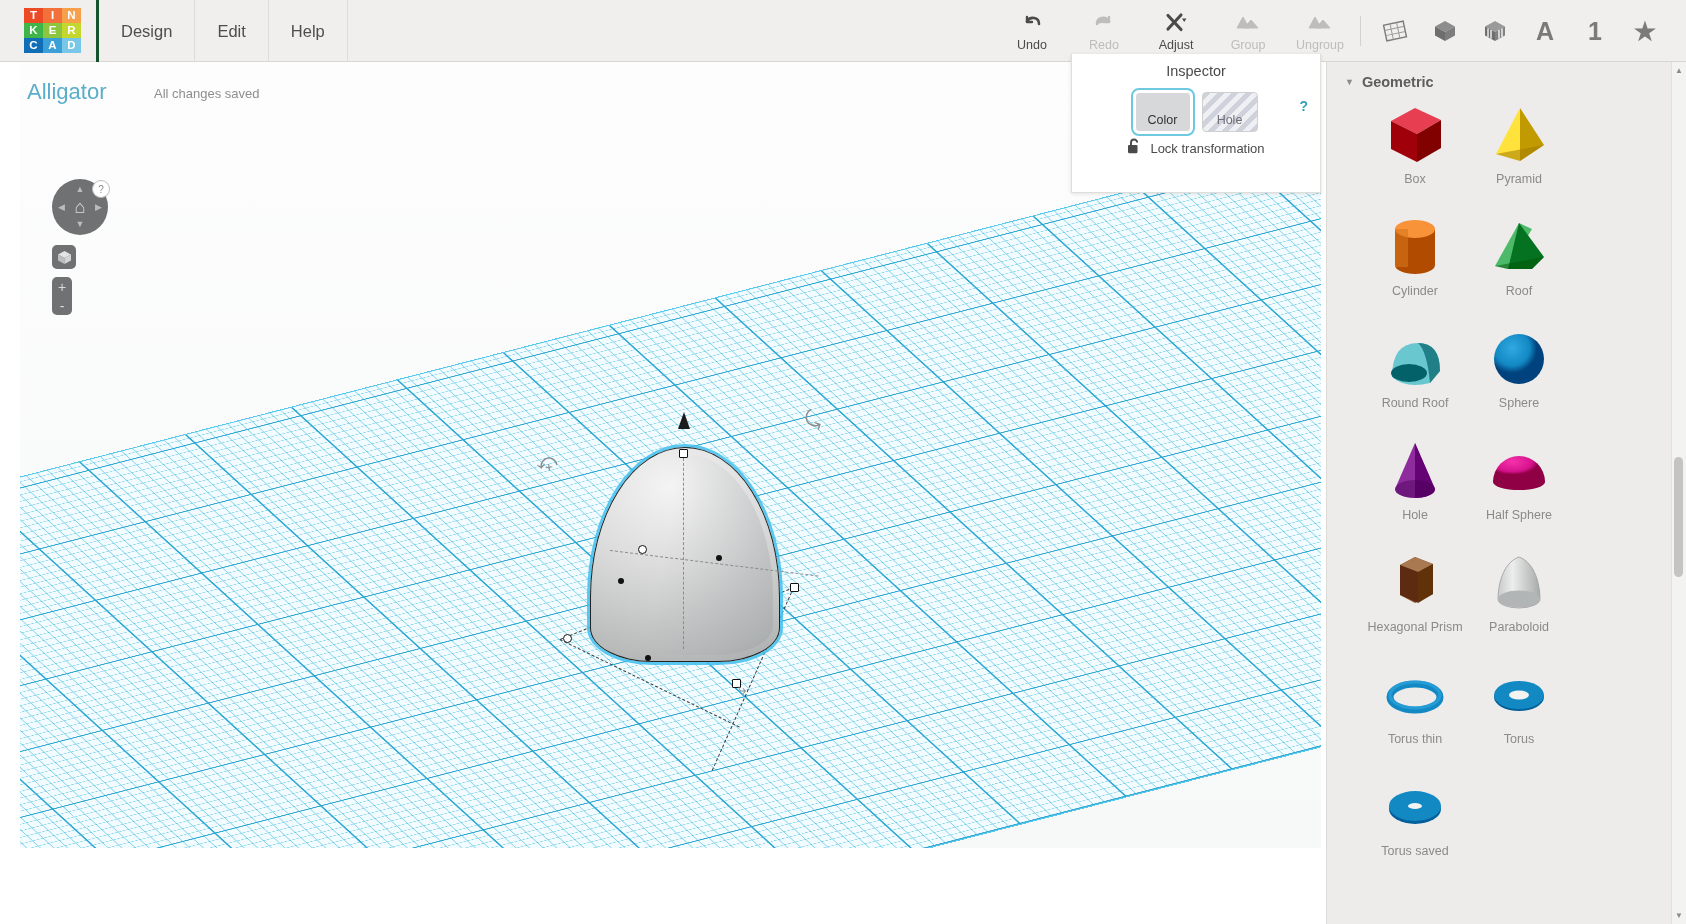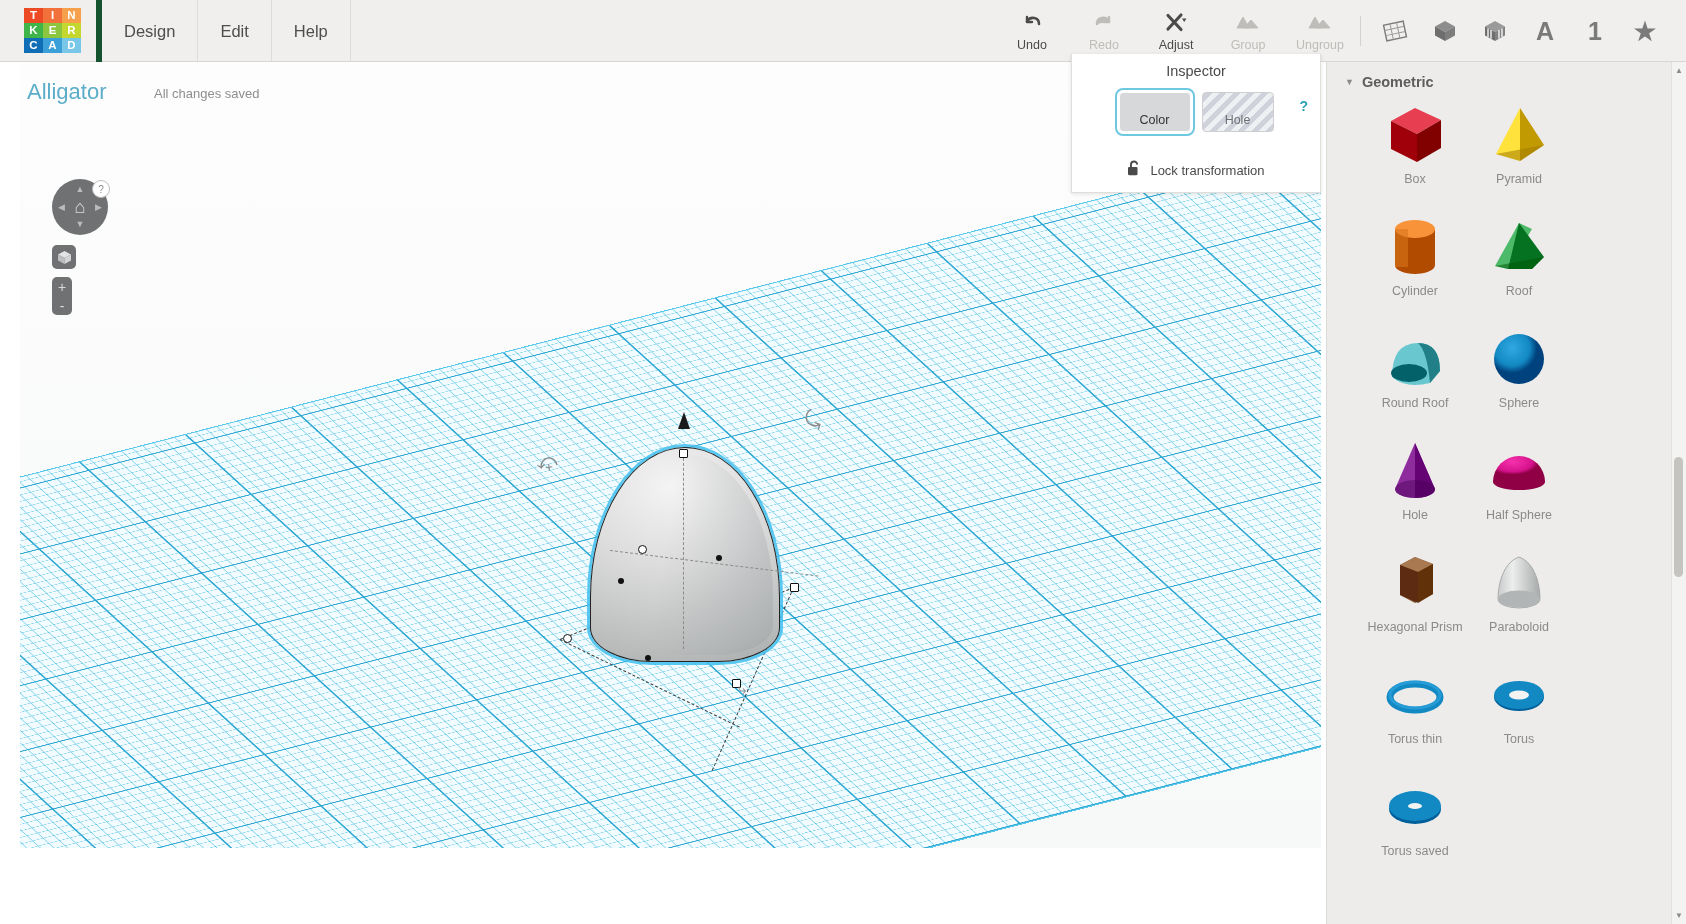--- a/index.html
+++ b/index.html
@@ -44,21 +44,21 @@
   }
   .menu-item {
     padding: 0 22px;
     height: 62px;
     display: flex; align-items: center;
     font-size: 16.5px; color: #4e4e4e;
     border-right: 1px solid #dedcd8;
     cursor: pointer;
     box-sizing: border-box;
   }
-  .menu-item:first-child { border-left: 6px solid #14532d; }
+  .menu-item:first-child { border-left: 3px solid #14532d; }
 
   .tools {
     position: absolute; right: 330px; top: 0;
     height: 62px;
     display: flex; align-items: center;
   }
   .tool {
     width: 72px; height: 62px;
     display: flex; flex-direction: column;
     align-items: center; justify-content: center;
@@ -242,39 +242,39 @@
   }
   .inspector-title {
     text-align: center; margin-top: 9px;
     font-size: 14.5px; color: #4a4a4a;
   }
   .swatch-row {
     display: flex; justify-content: center; gap: 11px;
     margin-top: 13px;
   }
   .swatch {
-    width: 72px; height: 40px;
+    width: 56px; height: 40px;
     border: 1px solid #cfcfcf; border-radius: 4px;
     display: flex; align-items: flex-end; justify-content: center;
     padding-bottom: 4px; box-sizing: border-box;
     font-size: 12.5px; color: #333; cursor: pointer;
   }
   .swatch.color {
     background: #d7d8d9;
     outline: 2px solid #6ec8e0; outline-offset: 2px;
     border-color: #fff;
   }
   .swatch.hole {
     background: repeating-linear-gradient(-45deg,
       #cfd2da 0 5px, #eef0f3 5px 10px);
     color: #6e7076;
   }
   .lock-row {
     display: flex; align-items: center; justify-content: center;
-    gap: 8px; margin-top: 28px;
+    gap: 8px; margin-top: 6px;
     font-size: 13px; color: #4a4a4a;
   }
   .lock-icon { cursor: pointer; }
   .insp-help {
     position: absolute; right: 12px; top: 44px;
     font-size: 14px; color: #2f9fbe; font-weight: bold; cursor: pointer;
   }
 
   
   .shapes-panel {

